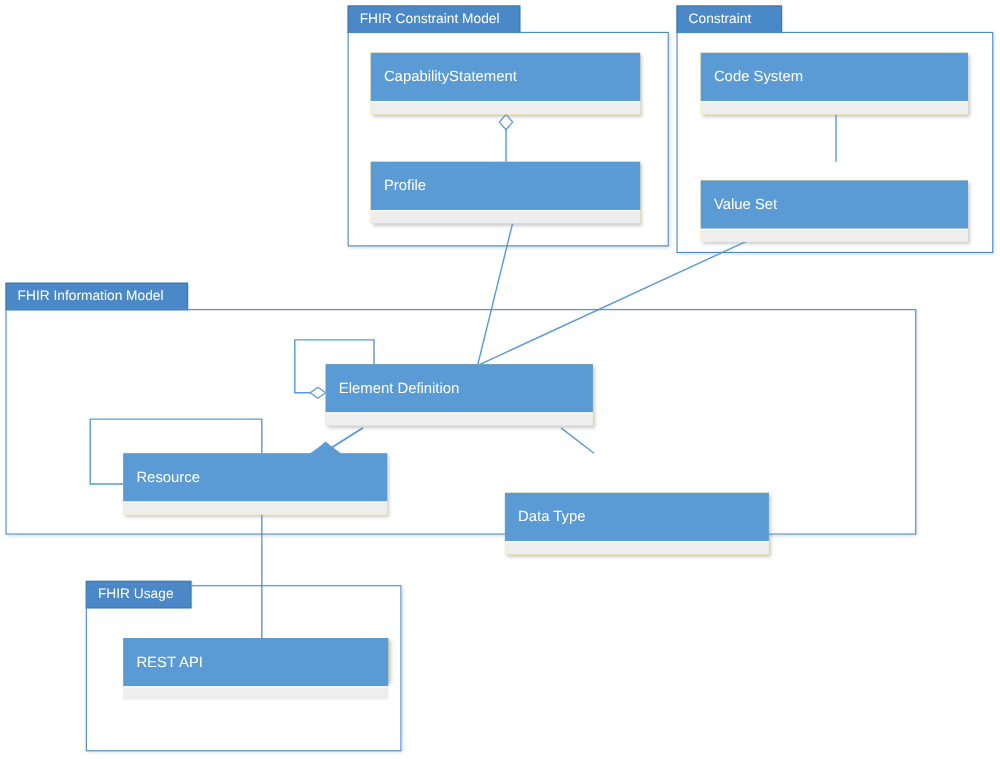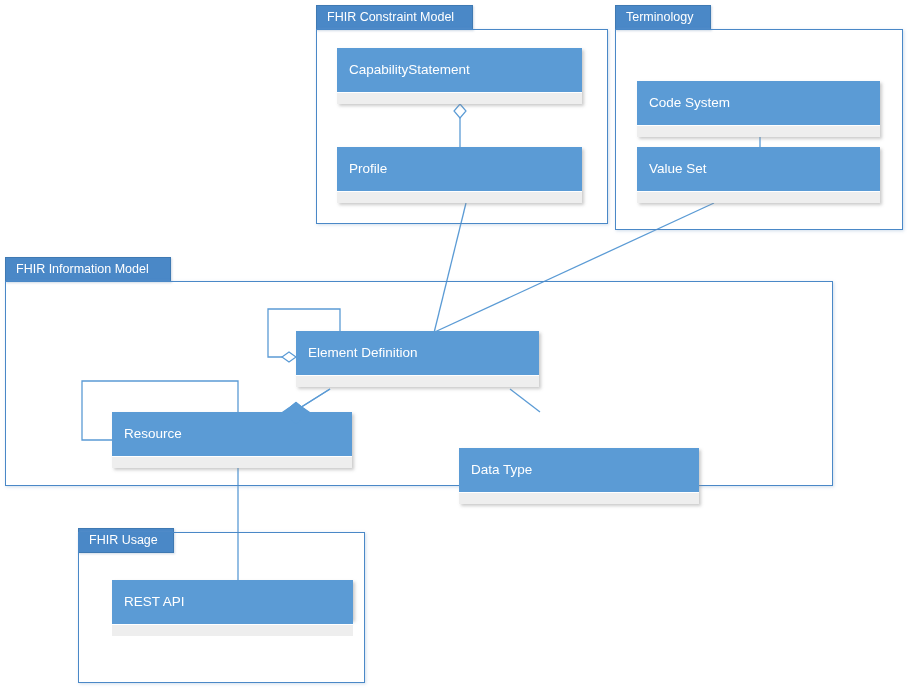--- a/index.html
+++ b/index.html
@@ -132,21 +132,21 @@
 
   <div class="package" style="left:316px; top:5px; width:292px; height:219px;">
     <div class="package-tab" style="width:157px;">
       <span>FHIR Constraint Model</span>
     </div>
     <div class="package-body" style="top:24px; width:292px; height:195px;"></div>
   </div>
 
   <div class="package" style="left:615px; top:5px; width:288px; height:225px;">
     <div class="package-tab" style="width:96px;">
-      <span>Terminology</span>
+      <span>Constraint</span>
     </div>
     <div class="package-body" style="top:24px; width:288px; height:201px;"></div>
   </div>
 
   <div class="package" style="left:5px; top:257px; width:828px; height:229px;">
     <div class="package-tab" style="width:166px;">
       <span>FHIR Information Model</span>
     </div>
     <div class="package-body" style="top:24px; width:828px; height:205px;"></div>
   </div>
@@ -161,26 +161,26 @@
   <div class="uml-class" style="left:337px; top:48px; width:245px; height:56px;">
     <div class="title-band">CapabilityStatement</div>
     <div class="compartment"></div>
   </div>
 
   <div class="uml-class" style="left:337px; top:147px; width:245px; height:56px;">
     <div class="title-band">Profile</div>
     <div class="compartment"></div>
   </div>
 
-  <div class="uml-class" style="left:637px; top:48px; width:243px; height:56px;margin-top:33px;">
+  <div class="uml-class" style="left:637px; top:48px; width:243px; height:56px;">
     <div class="title-band">Code System</div>
     <div class="compartment"></div>
   </div>
 
-  <div class="uml-class" style="left:637px; top:147px; width:243px; height:56px;">
+  <div class="uml-class" style="left:637px; top:164px; width:243px; height:56px;">
     <div class="title-band">Value Set</div>
     <div class="compartment"></div>
   </div>
 
   <div class="uml-class" style="left:296px; top:331px; width:243px; height:56px;">
     <div class="title-band">Element Definition</div>
     <div class="compartment"></div>
   </div>
 
   <div class="uml-class" style="left:112px; top:412px; width:240px; height:56px;">

